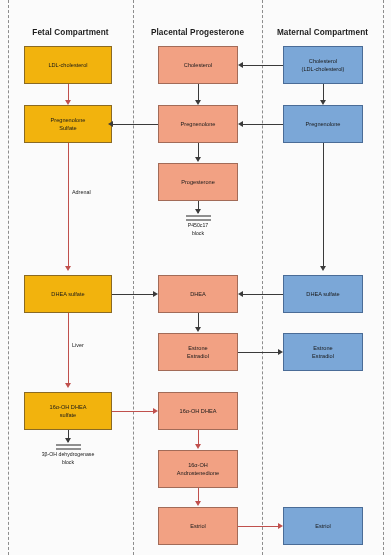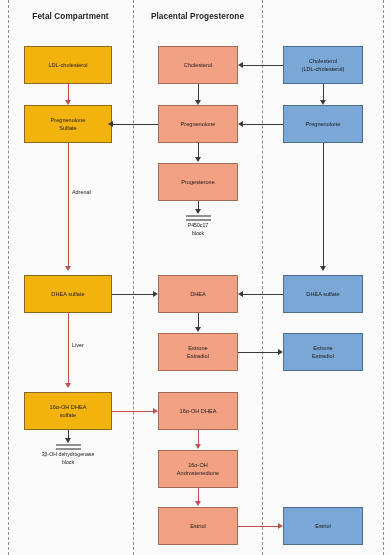--- a/index.html
+++ b/index.html
@@ -1,19 +1,19 @@
 <!DOCTYPE html>
 <html><head>
 <meta charset="utf-8">
 <style>
   html,body{margin:0;padding:0;background:#ffffff;}
   body{font-family:"Liberation Sans","DejaVu Sans",sans-serif;}
   #canvas{position:relative;width:391px;height:555px;background:#fbfbfb;overflow:hidden;}
   .vline{position:absolute;top:0;bottom:0;width:0;border-left:1.5px dashed #8d8d8d;}
-  .col-title{position:absolute;font-size:8.2px;font-weight:bold;color:#1c1c1c;text-align:center;letter-spacing:.1px;}
+  .col-title{position:absolute;font-size:8.2px;font-weight:bold;color:#1c1c1c;text-align:center;letter-spacing:.1px;margin-top:16px;}
   .node{position:absolute;box-sizing:border-box;display:flex;align-items:center;justify-content:center;
         text-align:center;font-size:5.6px;color:#1a1a1a;line-height:1.45;padding:1px;}
   .fetal{background:#F2B30D;border:1px solid #8a6a23;}
   .plac{background:#F2A183;border:1px solid #a26b58;}
   .mat{background:#7BA7D7;border:1px solid #4a6c97;}
   .conn{position:absolute;background:#3a3a3a;}
   .conn.red{background:#c0504d;}
   .h{height:1px;}
   .v{width:1px;}
   .ah{position:absolute;width:0;height:0;}
@@ -31,20 +31,21 @@
 
 <div id="canvas">
 
   <div class="vline" style="left:8px;"></div>
   <div class="vline" style="left:133px;"></div>
   <div class="vline" style="left:262px;"></div>
   <div class="vline" style="left:383px;"></div>
 
   <div class="col-title" style="left:8px;  top:12px; width:125px;">Fetal Compartment</div>
   <div class="col-title" style="left:133px;top:12px; width:129px;">Placental Progesterone</div>
+  <div class="col-title" style="left:262px;top:12px; width:121px;">Maternal Compartment</div>
 
   <div class="node fetal" style="left:24px;top:46px;width:88px;height:38px;">
     <span>LDL-cholesterol</span>
     </div>
 
   <div class="node fetal" style="left:24px;top:105px;width:88px;height:38px;">
     <span class="ml">Pregnenolone<br>Sulfate</span>
     </div>
 
   <div class="node fetal" style="left:24px;top:275px;width:88px;height:38px;">

